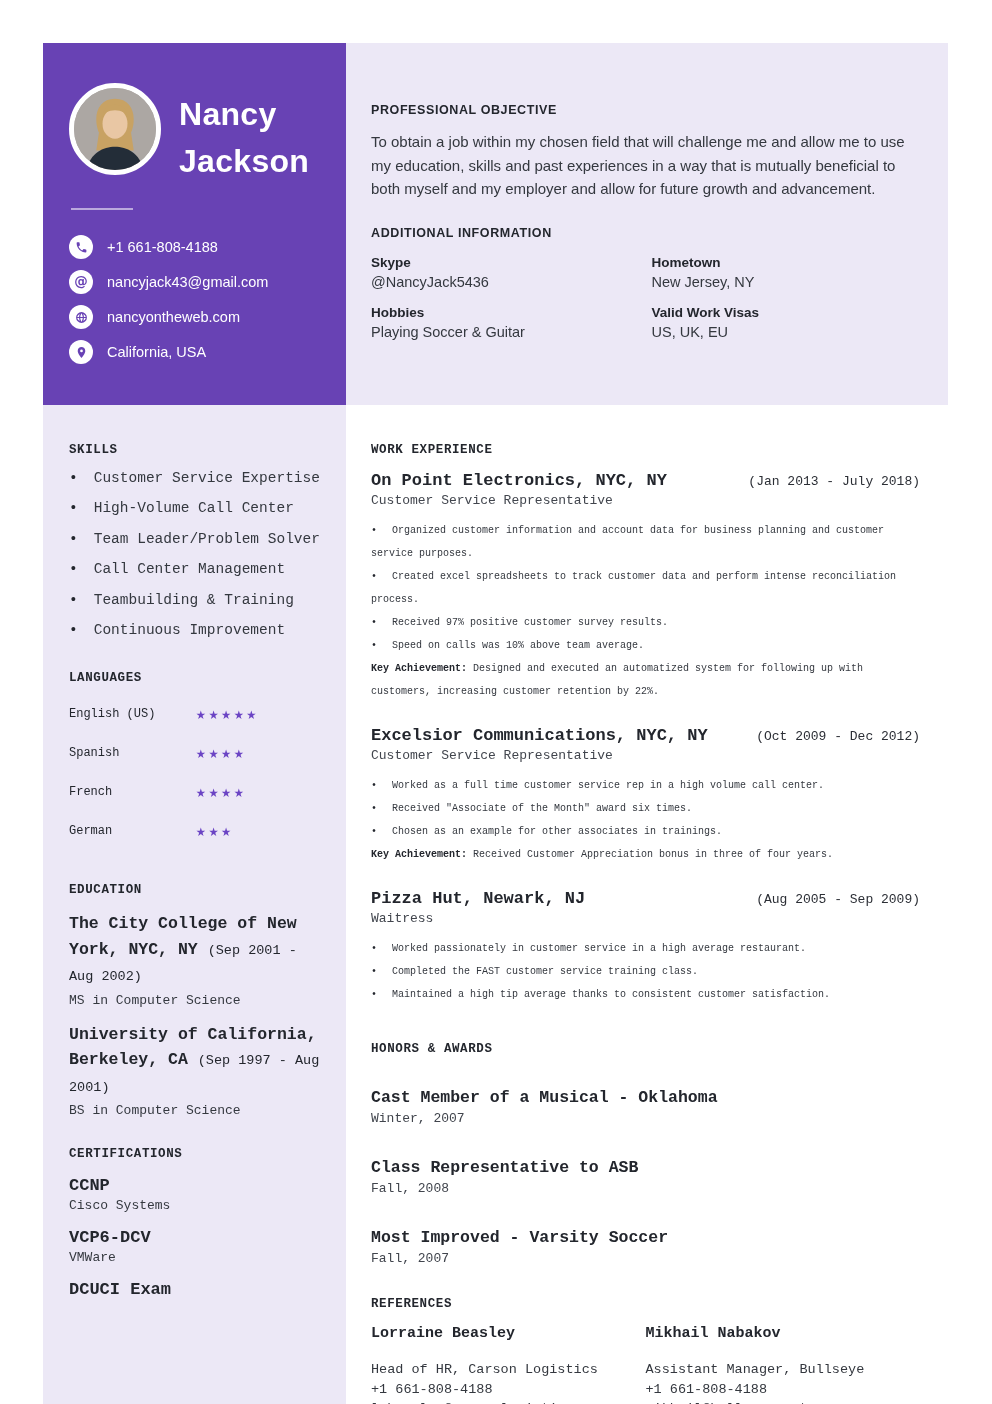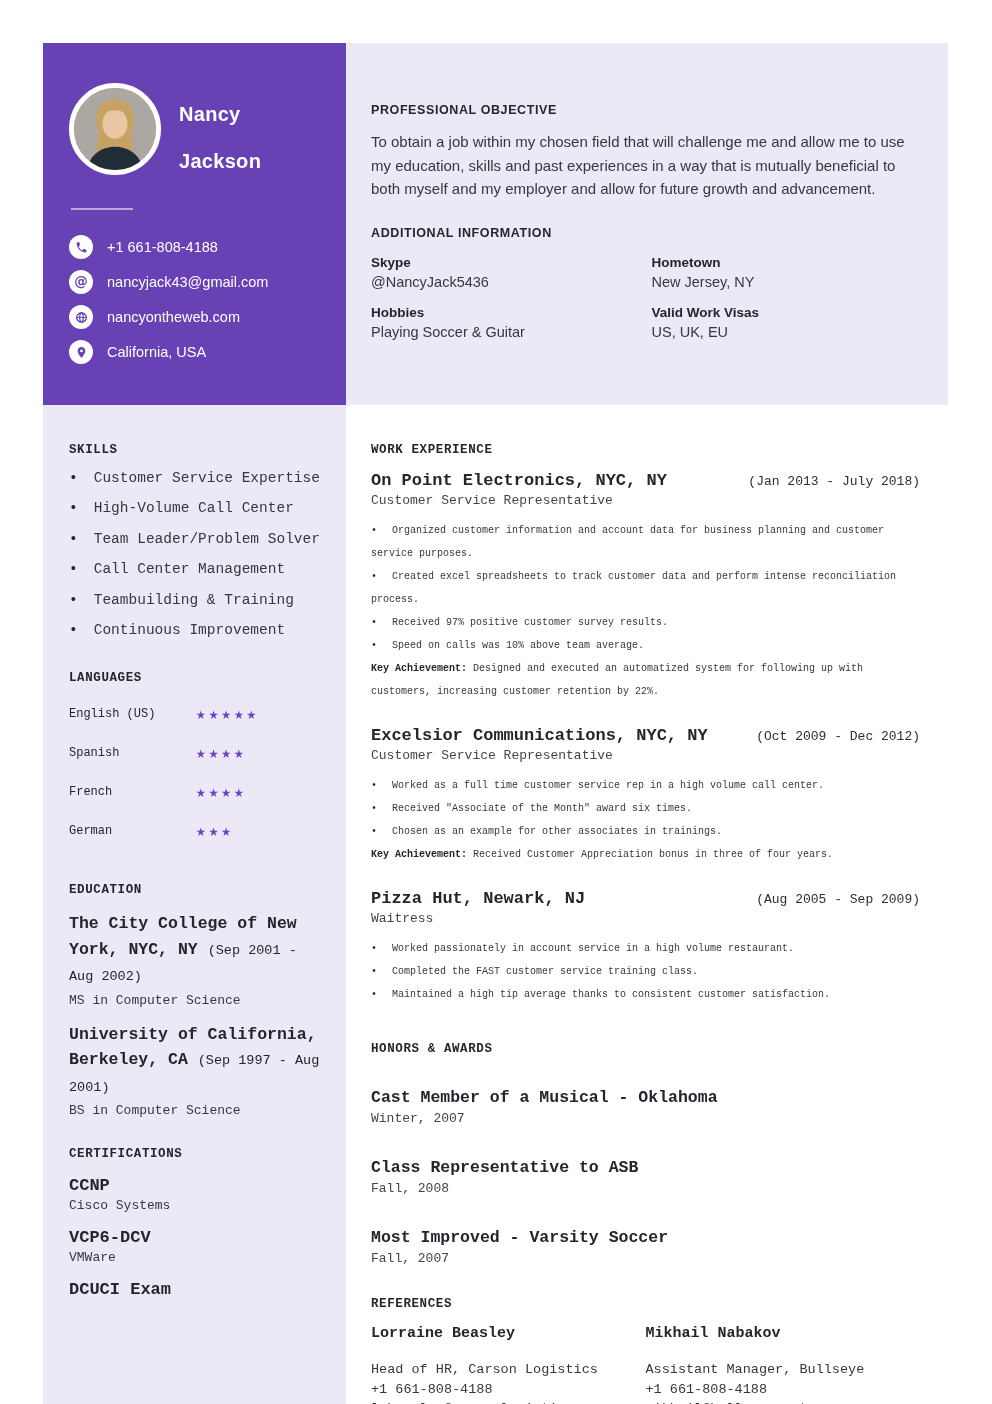--- a/index.html
+++ b/index.html
@@ -18,21 +18,21 @@
   }
   .page{position:absolute;left:43px;top:43px;width:905px;height:1361px;display:flex;flex-direction:column;}
   .top-row{display:flex;flex:0 0 362px;height:362px;}
   .bottom-row{display:flex;flex:1 1 auto;min-height:0;font-family:Liberation Mono, monospace;}
 
   
   .header{flex:0 0 303px;width:303px;background:var(--accent);color:#fff;padding:40px 22px 0 26px;}
   .id-row{display:flex;align-items:flex-start;}
   .photo{width:92px;height:92px;border-radius:50%;border:5px solid #fff;overflow:hidden;flex:0 0 auto;background:#aca7a3;}
   .photo svg{display:block;width:100%;height:100%;}
-  .name{margin:8px 0 0 18px;font-size:20px;font-weight:700;line-height:47px;letter-spacing:.3px;color:#fff;}
+  .name{margin:8px 0 0 18px;font-size:32px;font-weight:700;line-height:47px;letter-spacing:.3px;color:#fff;}
   .divider{width:62px;height:2px;background:rgba(255,255,255,.55);margin:23px 0 0 2px;}
   .contact{margin-top:25px;display:flex;flex-direction:column;gap:11px;}
   .c-row{display:flex;align-items:center;gap:14px;font-size:14.5px;font-weight:500;color:#fff;}
   .c-ic{width:24px;height:24px;border-radius:50%;background:#fff;display:flex;align-items:center;justify-content:center;flex:0 0 auto;}
   .c-ic svg{width:13px;height:13px;fill:var(--accent);}
   .c-ic .at{color:var(--accent);font-weight:700;font-size:13.5px;line-height:1;font-family:"DejaVu Sans",sans-serif;}
 
   
   .top-right{flex:1 1 auto;background:var(--accent-light);padding:60px 28px 0 25px;}
   .sec{font-size:12.5px;font-weight:700;letter-spacing:.6px;color:var(--ink);}
@@ -251,21 +251,21 @@
         </div>
       </div>
 
       <div class="job">
         <div class="job-head">
           <span class="job-title">Pizza Hut, Newark, NJ</span>
           <span class="job-dates">(Aug 2005 - Sep 2009)</span>
         </div>
         <div class="job-role">Waitress</div>
         <div class="job-body">
-          <p class="bullet">Worked passionately in account service in a high volume restaurant.</p>
+          <p class="bullet">Worked passionately in customer service in a high average restaurant.</p>
           <p class="bullet">Completed the FAST customer service training class.</p>
           <p class="bullet">Maintained a high tip average thanks to consistent customer satisfaction.</p>
         </div>
       </div>
 
       <div class="sec mt-honors">HONORS &amp; AWARDS</div>
       <div class="h-item">
         <div class="h-name">Cast Member of a Musical - Oklahoma</div>
         <div class="h-date">Winter, 2007</div>
       </div>

